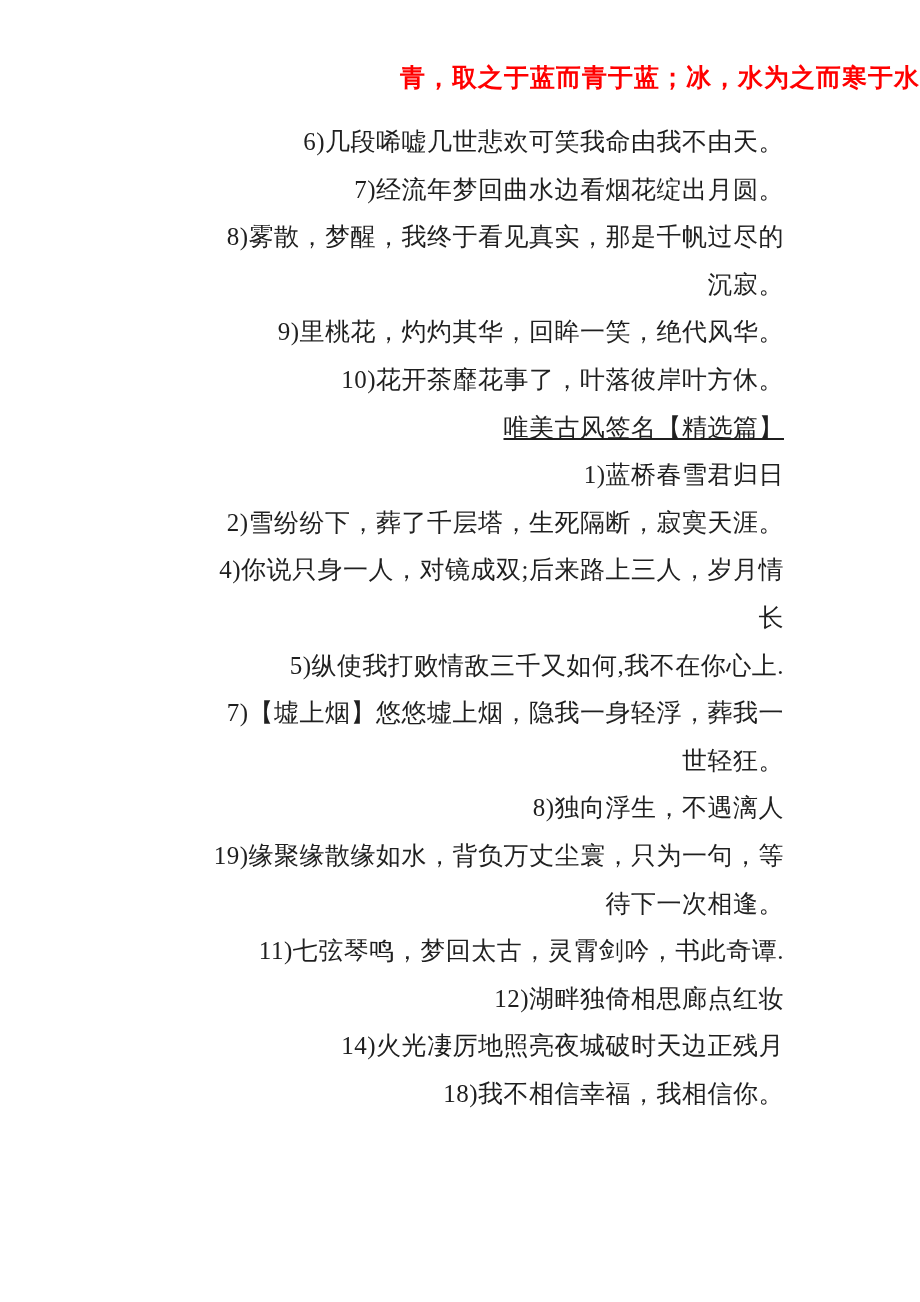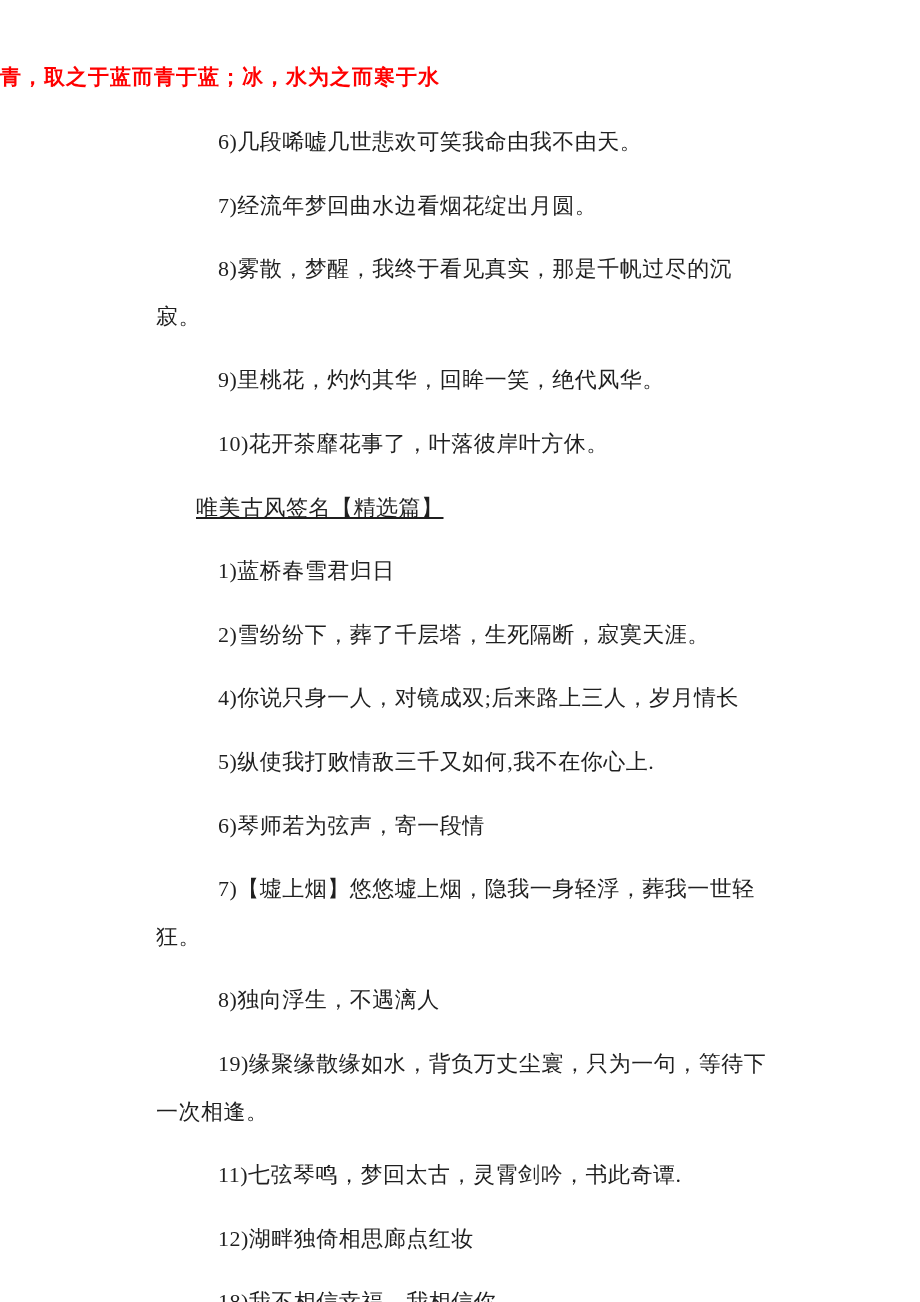--- a/index.html
+++ b/index.html
@@ -9,37 +9,38 @@
   }
   body {
     width: 920px;
     height: 1302px;
     overflow: hidden;
     font-family: "Liberation Serif", "DejaVu Serif", serif;
     color: #1f1f1f;
   }
   .page-title {
     margin: 64px 0 0 0;
-    text-align: left;
+    text-align: right;
     font-family: "Liberation Sans", "DejaVu Sans", sans-serif;
     font-weight: bold;
-    font-size: 21px;
+    font-size: 25px;
     line-height: 26px;
     letter-spacing: 1px;
   }
   .doc {
     margin: 28px 0 0 140px;
     width: 644px;
   }
   .doc p.line {
-    margin: 16px;
+    margin: 0;
     padding: 0;
-    font-size: 22px;
+    font-size: 25px;
     line-height: 47.6px;
     letter-spacing: 0.5px;
+    text-align: right;
   }
   .doc p.item {
     text-indent: 62px;
   }
   .doc p.heading {
     text-indent: 40px;
     text-decoration: underline;
   }
 </style>
 </head>
@@ -52,21 +53,21 @@
       <p class="line item">6)几段唏嘘几世悲欢可笑我命由我不由天。</p>
       <p class="line item">7)经流年梦回曲水边看烟花绽出月圆。</p>
       <p class="line item">8)雾散，梦醒，我终于看见真实，那是千帆过尽的沉寂。</p>
       <p class="line item">9)里桃花，灼灼其华，回眸一笑，绝代风华。</p>
       <p class="line item">10)花开茶靡花事了，叶落彼岸叶方休。</p>
       <p class="line heading">唯美古风签名【精选篇】</p>
       <p class="line item">1)蓝桥春雪君归日</p>
       <p class="line item">2)雪纷纷下，葬了千层塔，生死隔断，寂寞天涯。</p>
       <p class="line item">4)你说只身一人，对镜成双;后来路上三人，岁月情长</p>
       <p class="line item">5)纵使我打败情敌三千又如何,我不在你心上.</p>
-      <p class="line item">6)琴师若为弦声，寄一段情</p>
       <p class="line item">7)【墟上烟】悠悠墟上烟，隐我一身轻浮，葬我一世轻狂。</p>
       <p class="line item">8)独向浮生，不遇漓人</p>
       <p class="line item">19)缘聚缘散缘如水，背负万丈尘寰，只为一句，等待下一次相逢。</p>
       <p class="line item">11)七弦琴鸣，梦回太古，灵霄剑吟，书此奇谭.</p>
       <p class="line item">12)湖畔独倚相思廊点红妆</p>
+      <p class="line item">14)火光凄厉地照亮夜城破时天边正残月</p>
       <p class="line item">18)我不相信幸福，我相信你。</p>
     </div>
 </div>
 
 </body></html>

